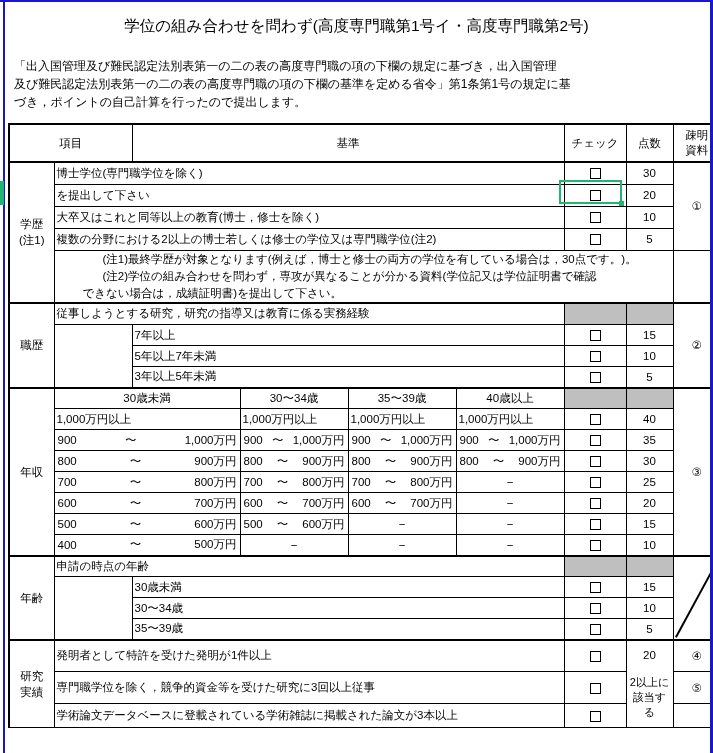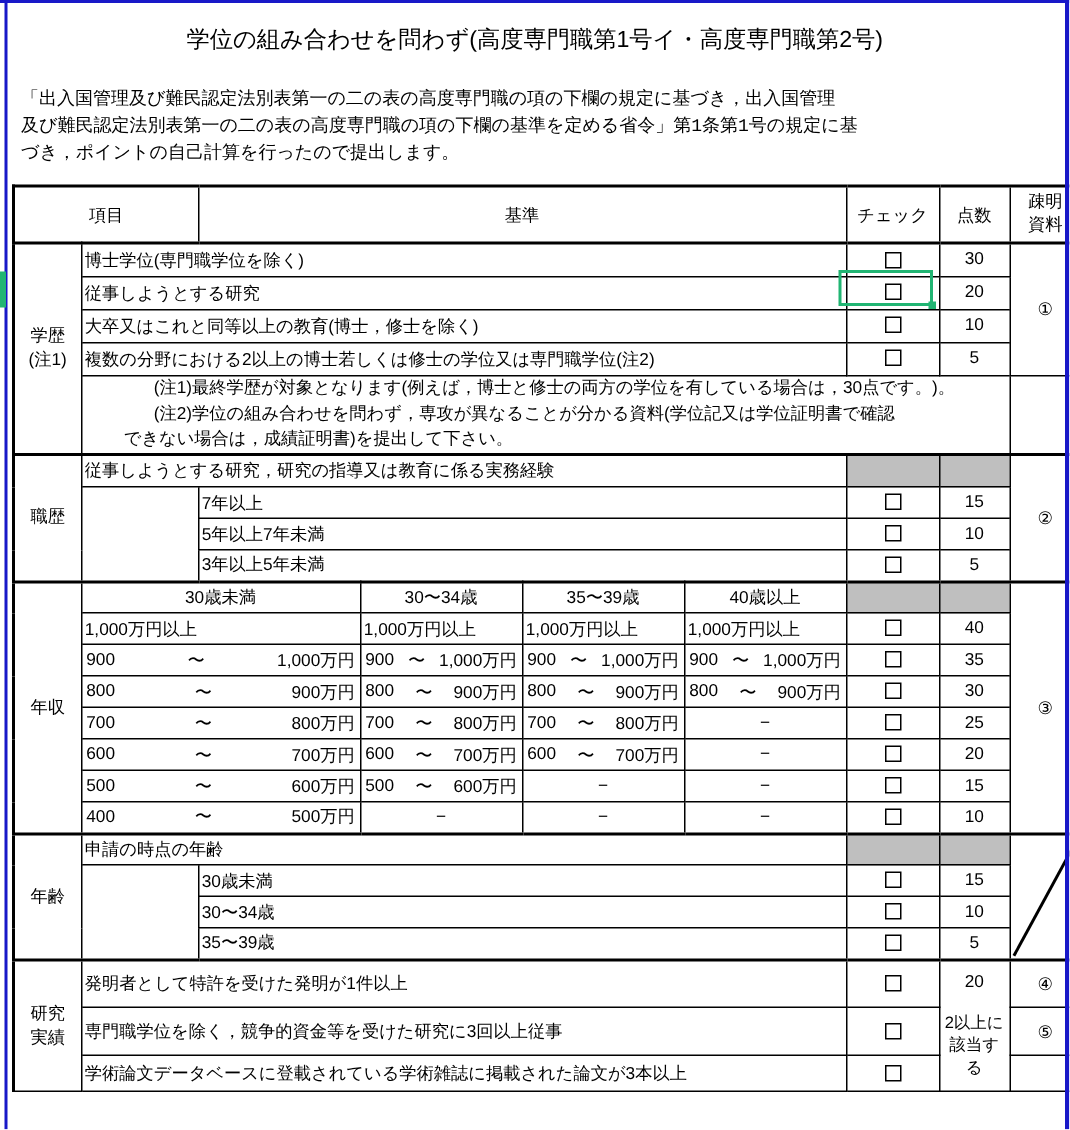--- a/index.html
+++ b/index.html
@@ -66,21 +66,20 @@
     letter-spacing: 0px;
     padding-top: 16px;
     padding-bottom: 4px;
     white-space: nowrap;
   }
   .doc-intro {
     font-size: 12px;
     line-height: 18px;
     padding: 16px 8px 0 6px;
     text-align: justify;
-    font-family: Liberation Mono, monospace;
   }
   .doc-intro .l {
     display: block;
     white-space: nowrap;
   }
 
   
   table.ptbl {
     border-collapse: collapse;
     width: 692px;
@@ -273,21 +272,21 @@
           <span>(注1)</span>
         </td>
         <td class="crit" colspan="5">博士学位(専門職学位を除く)</td>
         <td class="chk">
           <span class="cb"></span>
         </td>
         <td class="pts">30</td>
         <td class="ref thick-r" rowspan="4">①</td>
       </tr>
       <tr class="rh">
-        <td class="crit" colspan="5">従事しようとする研究</td>
+        <td class="crit" colspan="5">を提出して下さい</td>
         <td class="chk">
           <span class="cb"></span>
         </td>
         <td class="pts">20</td>
       </tr>
       <tr class="rh">
         <td class="crit" colspan="5">大卒又はこれと同等以上の教育(博士，修士を除く)</td>
         <td class="chk">
           <span class="cb"></span>
         </td>

